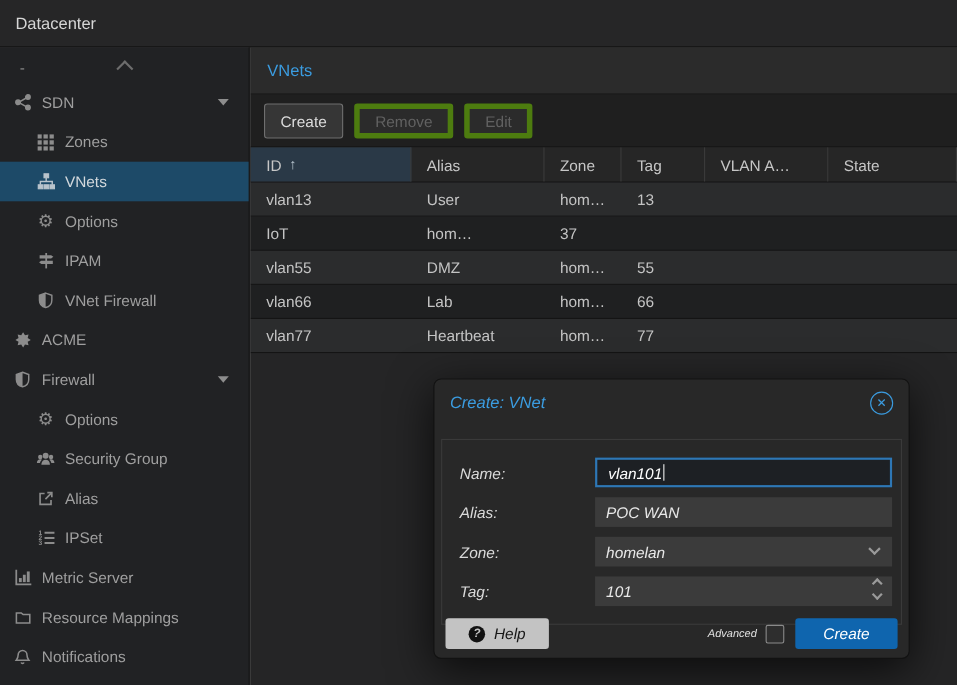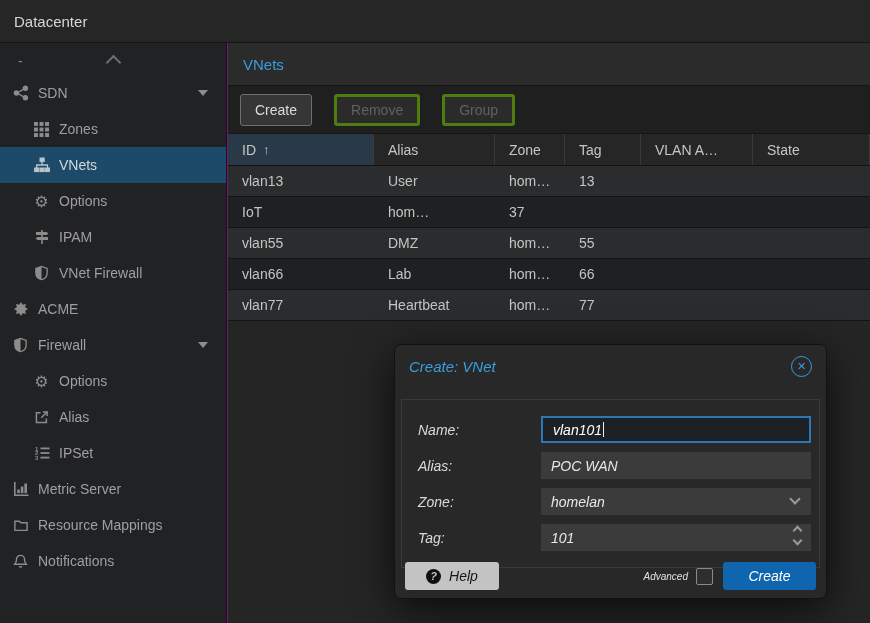--- a/index.html
+++ b/index.html
@@ -1,18 +1,18 @@
 <!DOCTYPE html>
 <html><head>
 <meta charset="utf-8">
 <style>
   * { margin:0; padding:0; box-sizing:border-box; }
   html,body { background:#1a1a1a; }
   body { font-family:"Liberation Sans","DejaVu Sans",sans-serif; }
-  .app { position:relative; width:870px; height:623px; background:#701a75; overflow:hidden; color:#d4d4d4; }
+  .app { position:relative; width:870px; height:623px; background:#404040; overflow:hidden; color:#d4d4d4; }
 
   
   .topbar { position:absolute; left:0; top:0; width:870px; height:43px; background:#262627; border-bottom:1px solid #151515; display:flex; align-items:center; padding-left:14px; }
   .topbar-title { font-size:15px; color:#d6d6d6; }
 
   
   .sidebar { position:absolute; left:0; top:43px; width:227px; height:580px; background:#212224; border-right:1px solid #161616; }
   .scroll-row { height:32px; position:relative; }
   .scroll-dash { position:absolute; left:18px; top:10px; color:#8a8a8a; font-size:14px; }
   .chevron-up { position:absolute; left:108px; top:14px; width:11px; height:11px; border-top:2px solid #6d6d6d; border-right:2px solid #6d6d6d; transform:rotate(-45deg); }
@@ -26,21 +26,21 @@
   .gear-glyph { font-size:16px; line-height:17px; }
   .caret-down { position:absolute; right:18px; top:15px; width:0; height:0; border-left:5px solid transparent; border-right:5px solid transparent; border-top:6px solid #8d8d8d; }
 
   
   .main { position:absolute; left:228px; top:43px; width:642px; height:580px; background:#252526; }
   .panel-title { height:43px; background:#2b2b2b; border-bottom:1px solid #151515; display:flex; align-items:center; padding-left:15px; }
   .panel-title-text { color:#3b9ce0; font-size:15px; }
   .toolbar { height:48px; background:#1f1f1f; border-bottom:1px solid #151515; display:flex; align-items:center; gap:10px; padding-left:12px; }
   .tb-btn { height:32px; padding:0 14px; font-size:14px; border-radius:3px; display:flex; align-items:center; }
   .tb-btn.enabled { background:#363636; border:1px solid #6f6f6f; color:#dcdcdc; }
-  .tb-btn.disabled { background:#2b2b2b; border:3px solid #4d7c0f; color:#616161;margin-left:12px; }
+  .tb-btn.disabled { background:#2b2b2b; border:5px solid #4d7c0f; color:#616161; }
 
   .grid { width:642px; }
   .grid-head, .grid-row { display:grid; grid-template-columns:146px 121px 70px 76px 112px 117px; }
   .grid-head { height:32px; background:#262626; border-bottom:1px solid #121212; }
   .hcell { display:flex; align-items:center; padding-left:14px; color:#c6c6c6; font-size:14px; border-right:1px solid #3a3a3a; }
   .hcell.sorted { background:#2a3947; }
   .sort-arrow { margin-left:7px; color:#b7c5cf; font-size:13px; }
   .grid-row { height:31px; border-bottom:1px solid #141414; }
   .grid-row.odd { background:#2b2c2d; }
   .grid-row.even { background:#1f2021; }
@@ -181,20 +181,33 @@
       <span class="caret-down"></span>
     </div>
 
     <div class="nav-item lvl2">
       <span class="icon">
           <span class="gear-glyph">⚙</span>
         </span>
       <span>Options</span>
     </div>
 
+    <div class="nav-item lvl2">
+      <span class="icon">
+        <svg width="17" height="16" viewBox="0 0 17 16" fill="currentColor">
+            <circle cx="3.6" cy="6.4" r="2"></circle>
+            <circle cx="13.4" cy="6.4" r="2"></circle>
+            <circle cx="8.5" cy="5.4" r="2.7"></circle>
+            <path d="M4.6 13.5 c0-3 1.6-4.6 3.9-4.6 s3.9 1.6 3.9 4.6 z"></path>
+            <path d="M0.5 11.8 c0.2-2 1.3-3.2 3-3.2 c0.6 0 1.1 0.15 1.6 0.45 c-1 0.8-1.6 1.8-1.8 2.75 z"></path>
+            <path d="M16.5 11.8 c-0.2-2-1.3-3.2-3-3.2 c-0.6 0-1.1 0.15-1.6 0.45 c1 0.8 1.6 1.8 1.8 2.75 z"></path>
+          </svg>
+      </span>
+      <span>Security Group</span>
+    </div>
 
     <div class="nav-item lvl2">
       <span class="icon">
         <svg width="15" height="15" viewBox="0 0 16 16" fill="none" stroke="currentColor" stroke-width="1.6">
             <path d="M13.2 9 V13.4 H2.6 V2.8 H7"></path>
             <path d="M9.6 2 H14 V6.4"></path>
             <path d="M13.8 2.2 L7.8 8.2"></path>
           </svg>
       </span>
       <span>Alias</span>
@@ -251,21 +264,21 @@
   </div>
 
   <div class="main">
     <div class="panel-title">
       <span class="panel-title-text">VNets</span>
     </div>
 
     <div class="toolbar">
       <div class="tb-btn enabled">Create</div>
       <div class="tb-btn disabled">Remove</div>
-      <div class="tb-btn disabled">Group</div>
+      <div class="tb-btn disabled">Edit</div>
     </div>
 
     <div class="grid">
       <div class="grid-head">
         <div class="hcell sorted">
           <span>ID</span>
           <span class="sort-arrow">↑</span>
         </div>
         <div class="hcell">Alias</div>
         <div class="hcell">Zone</div>

